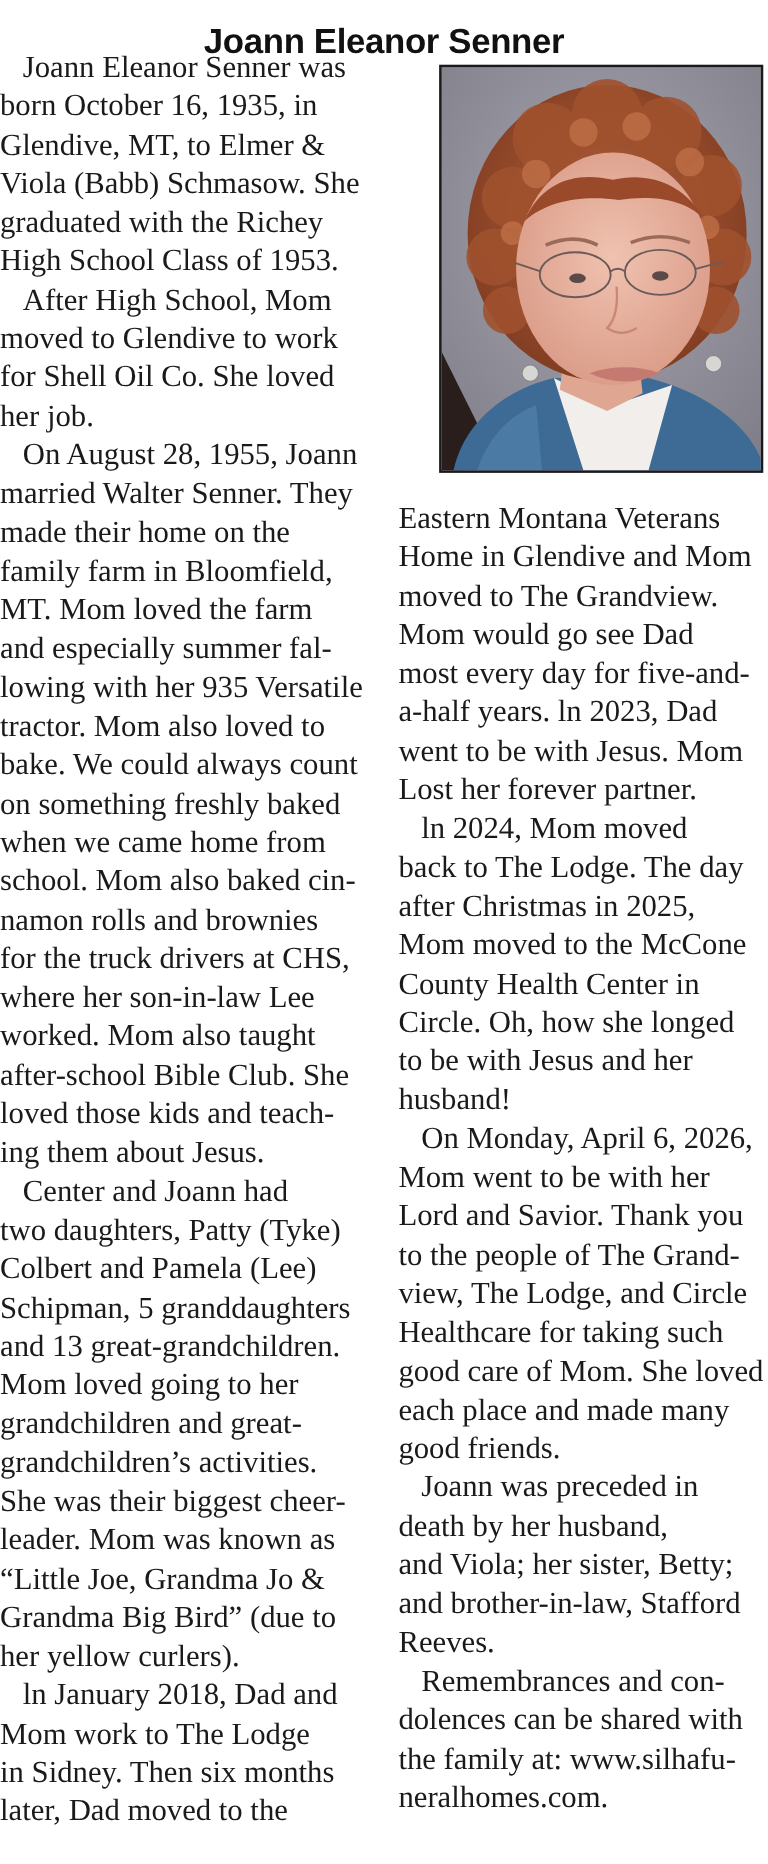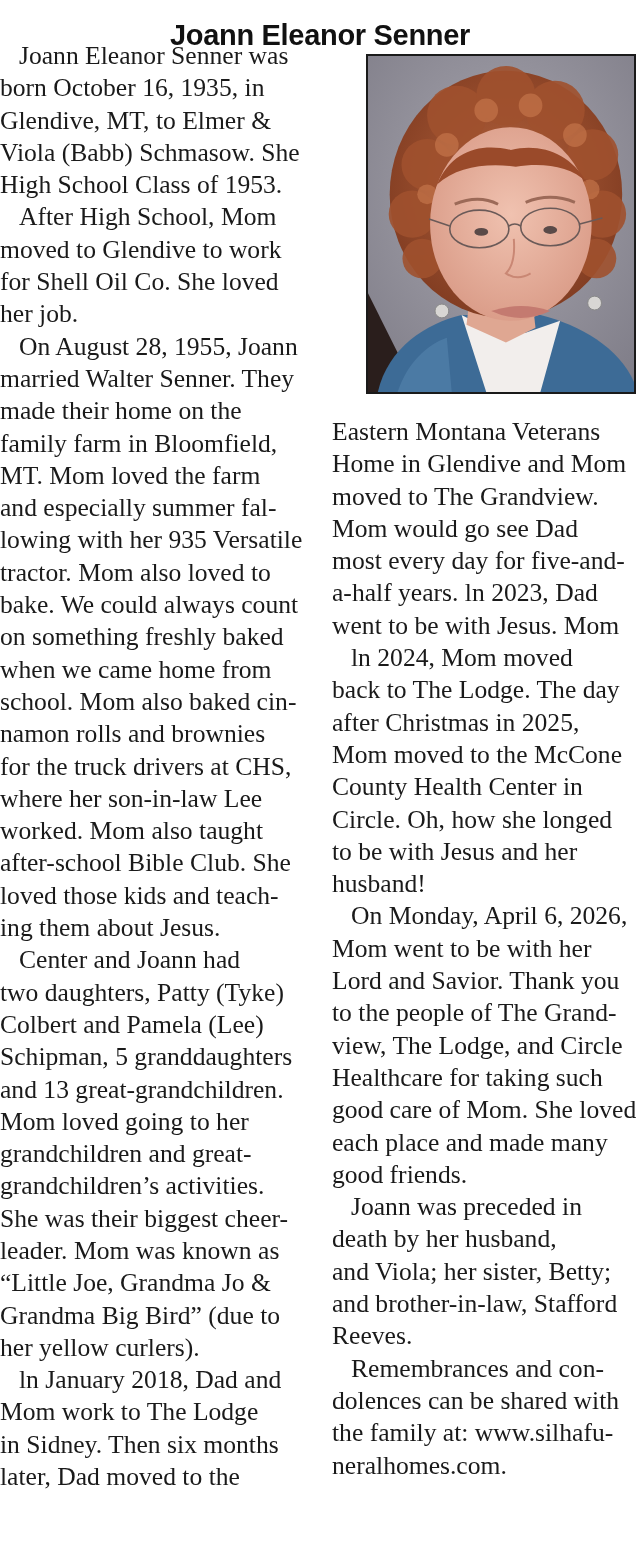--- a/index.html
+++ b/index.html
@@ -149,20 +149,21 @@
     <circle cx="75" cy="258" r="7" fill="#d8d6d4" stroke="#888" stroke-width="1"></circle>
     <circle cx="230" cy="250" r="7" fill="#d8d6d4" stroke="#888" stroke-width="1"></circle>
   </svg>
 </div>
 
 <div class="col col-left" id="col-left">
     <span class="line indent">Joann Eleanor Senner was</span>
     <span class="line">born October 16, 1935, in</span>
     <span class="line">Glendive, MT, to Elmer &amp;</span>
     <span class="line">Viola (Babb) Schmasow. She</span>
+    <span class="line">graduated with the Richey</span>
     <span class="line">High School Class of 1953.</span>
     <span class="line indent">After High School, Mom</span>
     <span class="line">moved to Glendive to work</span>
     <span class="line">for Shell Oil Co. She loved</span>
     <span class="line">her job.</span>
     <span class="line indent">On August 28, 1955, Joann</span>
     <span class="line">married Walter Senner. They</span>
     <span class="line">made their home on the</span>
     <span class="line">family farm in Bloomfield,</span>
     <span class="line">MT. Mom loved the farm</span>
@@ -199,20 +200,21 @@
     <span class="line">later, Dad moved to the</span>
   </div>
 <div class="col col-right" id="col-right">
     <span class="line">Eastern Montana Veterans</span>
     <span class="line">Home in Glendive and Mom</span>
     <span class="line">moved to The Grandview.</span>
     <span class="line">Mom would go see Dad</span>
     <span class="line">most every day for five-and-</span>
     <span class="line">a-half years. ln 2023, Dad</span>
     <span class="line">went to be with Jesus. Mom</span>
+    <span class="line">Lost her forever partner.</span>
     <span class="line indent">ln 2024, Mom moved</span>
     <span class="line">back to The Lodge. The day</span>
     <span class="line">after Christmas in 2025,</span>
     <span class="line">Mom moved to the McCone</span>
     <span class="line">County Health Center in</span>
     <span class="line">Circle. Oh, how she longed</span>
     <span class="line">to be with Jesus and her</span>
     <span class="line">husband!</span>
     <span class="line indent">On Monday, April 6, 2026,</span>
     <span class="line">Mom went to be with her</span>

